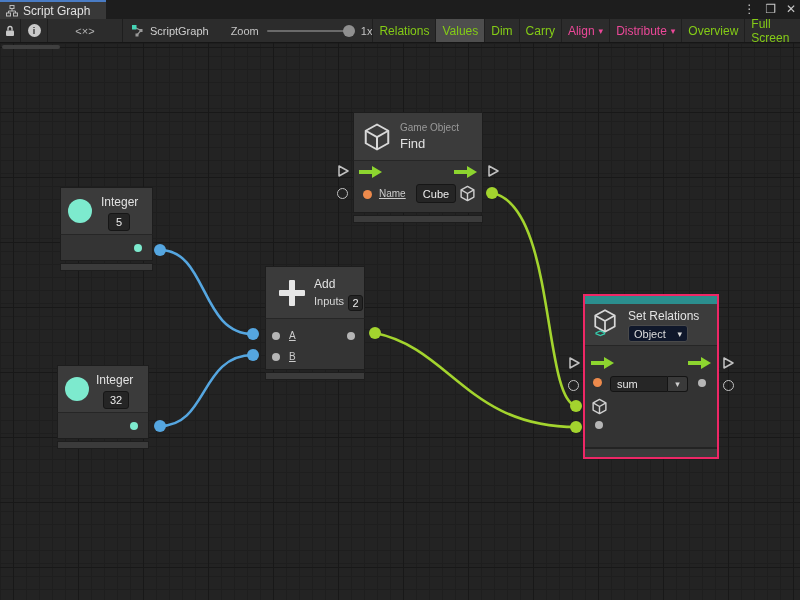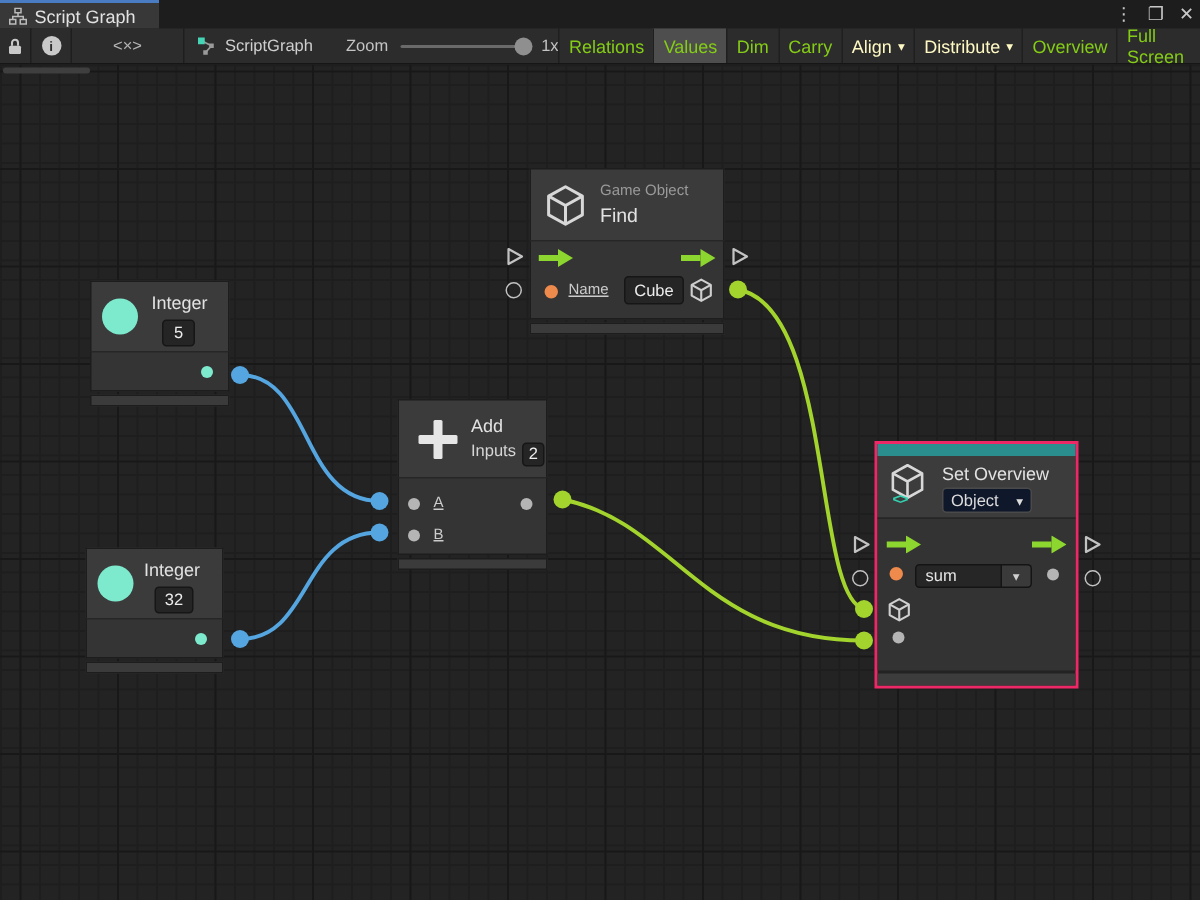--- a/index.html
+++ b/index.html
@@ -15,21 +15,21 @@
                   color:#c8c8c8; font-size:12px; }
   .win-controls span { cursor:default; line-height:19px; }
 
   
   .toolbar { position:absolute; left:0; top:19px; width:800px; height:24px; background:#2c2c2c;
              border-bottom:1px solid #161616; display:flex; align-items:stretch; z-index:5; color:#cfcfcf; }
   .tseg { display:flex; align-items:center; justify-content:center; border-right:1px solid #1e1e1e; }
   .tbtn { font-size:12px; color:#84cc16; padding:0 6px; display:flex; align-items:center; gap:4px;
           border-left:1px solid #1f1f1f; }
   .tbtn.active { background:#4e4e4e; }
-  .tbtn.disabled { color:#fef9c3; }
+  .tbtn.disabled { color:#ec4899; }
   .seg-lock { width:22px; } .seg-info { width:28px; } .seg-code { width:78px; font-size:11px; color:#b5b5b5; }
   .graph-label { display:flex; align-items:center; gap:6px; margin-left:8px; font-size:11px; color:#cfcfcf; }
   .zoom-wrap { display:flex; align-items:center; margin-left:22px; font-size:11px; color:#c4c4c4; gap:8px; }
   .zoom-track { position:relative; width:86px; height:2px; background:#6a6a6a; border-radius:1px; }
   .zoom-handle { position:absolute; right:-2px; top:-5px; width:12px; height:12px; border-radius:50%; background:#8f8f8f; }
   .info-circle { width:13px; height:13px; border-radius:50%; background:#c9c9c9; color:#2b2b2b;
                  font-size:9px; font-weight:bold; display:flex; align-items:center; justify-content:center; }
   .btn-row { display:flex; margin-left:auto; align-items:stretch; }
   .caret { font-size:9px; }
 
@@ -195,21 +195,21 @@
 </div>
 
 <div class="selnode">
   <div class="teal-bar"></div>
   <div class="sv-header">
     <svg width="26" height="26" style="position:absolute; left:7px; top:4px;" viewBox="0 0 24 24">
       <polygon points="12,2 21,7 21,17 12,22 3,17 3,7" fill="none" stroke="#d8d8d8" stroke-width="1.6" stroke-linejoin="round"></polygon>
       <path d="M3,7 L12,12 L21,7 M12,12 L12,22" fill="none" stroke="#d8d8d8" stroke-width="1.6"></path>
     </svg>
     <div class="code-glyph" style="left:10px; top:24px;">&lt;&gt;</div>
-    <div class="ntitle" style="position:absolute; left:43px; top:5px;">Set Overview</div>
+    <div class="ntitle" style="position:absolute; left:43px; top:5px;">Set Relations</div>
     <div class="dropdown" style="position:absolute; left:43px; top:21px; width:60px; height:17px;">
       <span>Object</span>
       <span class="caret">▾</span>
     </div>
   </div>
   <div class="sv-body">
     <svg class="flow-arrow" style="left:6px; top:11px;" viewBox="0 0 23 12">
       <rect x="0" y="4" width="13" height="4" fill="#8dd52f"></rect>
         <polygon points="13,0 23,6 13,12" fill="#8dd52f"></polygon>
     </svg>

